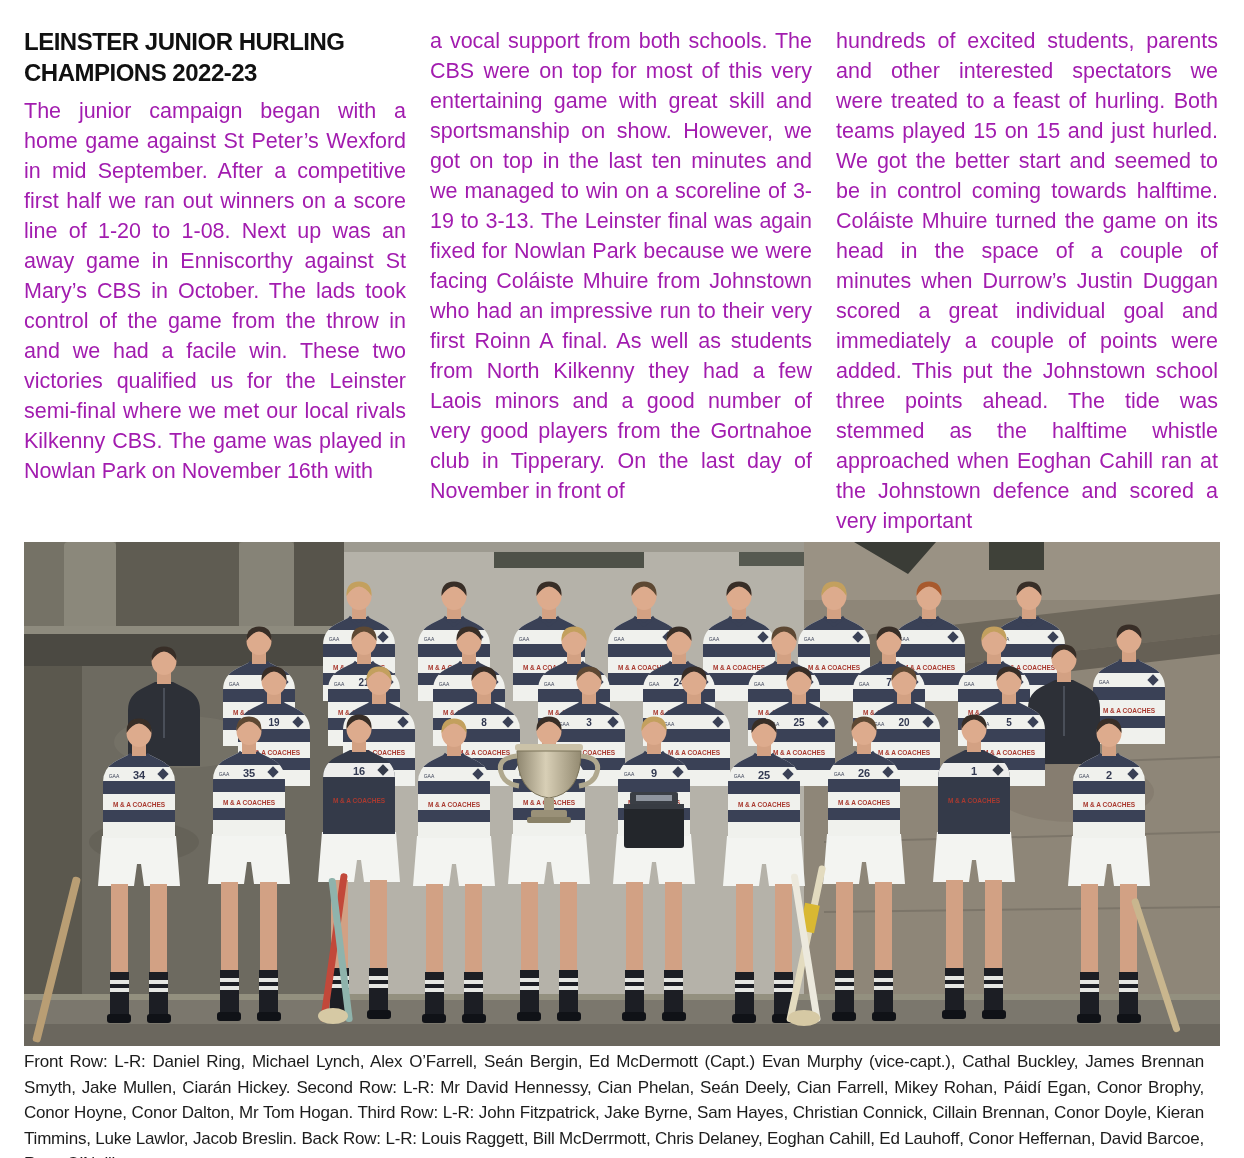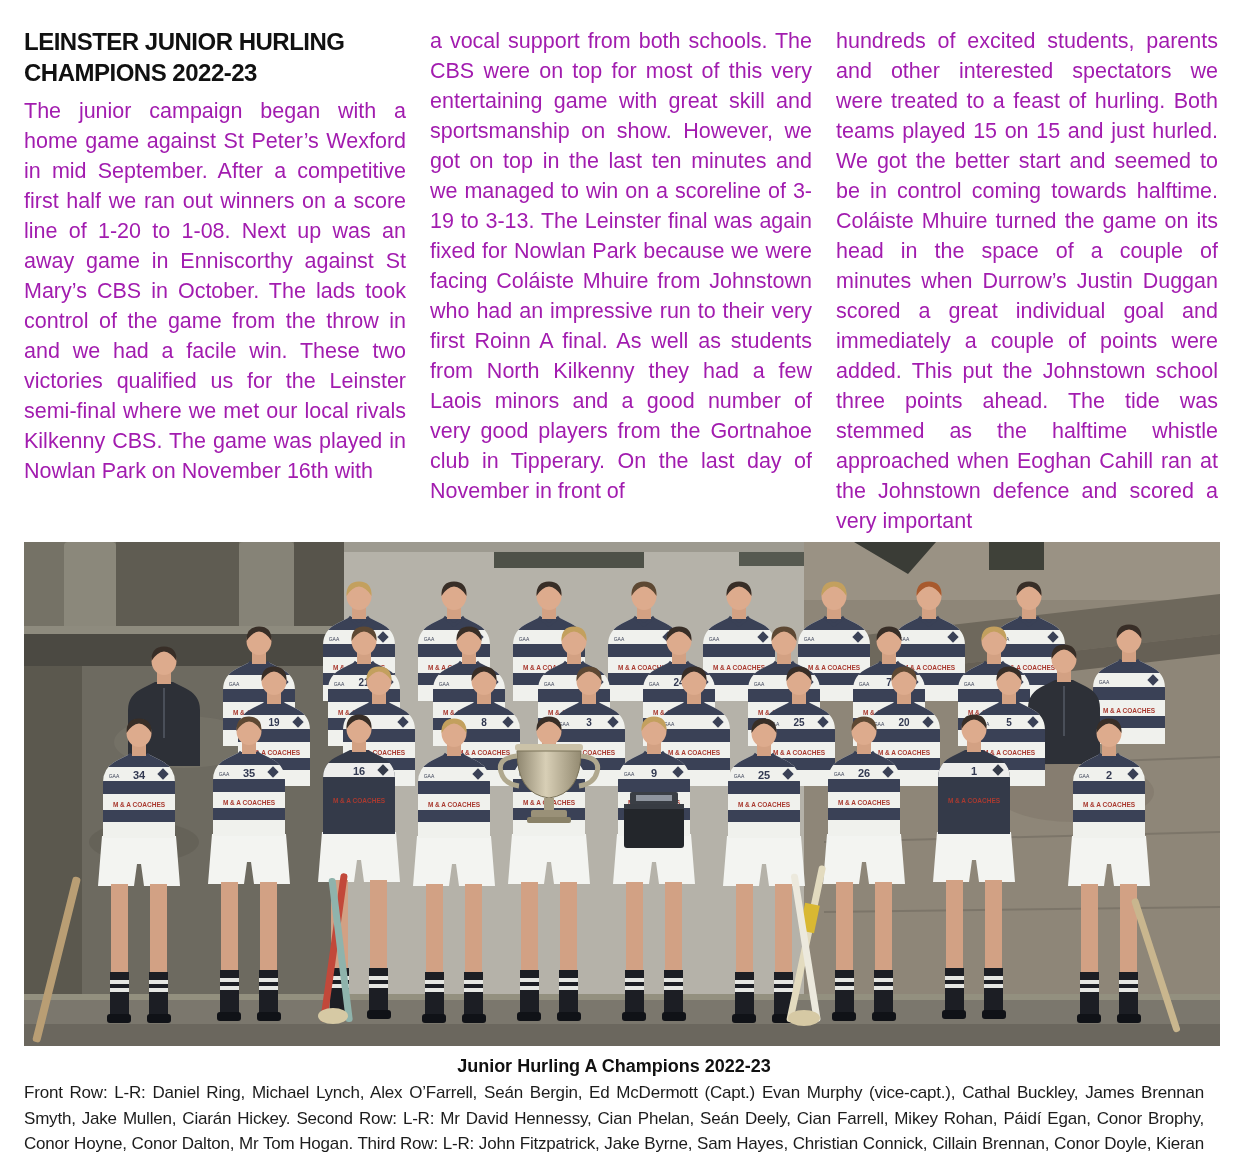--- a/index.html
+++ b/index.html
@@ -316,18 +316,17 @@
         <ellipse cx="309" cy="474" rx="15" ry="8" fill="#d6c9a4"></ellipse>
         <rect x="762" y="320" width="7" height="160" rx="3" fill="#e3dbbf" transform="rotate(12 765 480)"></rect>
         <rect x="756" y="360" width="15" height="28" fill="#d9b832" transform="rotate(12 765 480)"></rect>
         <rect x="790" y="330" width="7" height="150" rx="3" fill="#ece9dd" transform="rotate(-9 793 480)"></rect>
         <ellipse cx="780" cy="476" rx="16" ry="8" fill="#d6c9a4"></ellipse>
         <rect x="1150" y="350" width="7" height="140" rx="3" fill="#c9b68e" transform="rotate(-18 1153 490)"></rect>
       </g>
     </svg>
 
     <figcaption>
-      <div class="cap-title">Junior Hurling A Champions 2022-23</div>
       <div class="cap-body">Front Row: L-R: Daniel Ring, Michael Lynch, Alex O’Farrell, Seán Bergin, Ed McDermott (Capt.) Evan Murphy (vice-capt.), Cathal Buckley, James Brennan Smyth, Jake Mullen, Ciarán Hickey. Second Row: L-R: Mr David Hennessy, Cian Phelan, Seán Deely, Cian Farrell, Mikey Rohan, Páidí Egan, Conor Brophy, Conor Hoyne, Conor Dalton, Mr Tom Hogan. Third Row: L-R: John Fitzpatrick, Jake Byrne, Sam Hayes, Christian Connick, Cillain Brennan, Conor Doyle, Kieran Timmins, Luke Lawlor, Jacob Breslin. Back Row: L-R: Louis Raggett, Bill McDerrmott, Chris Delaney, Eoghan Cahill, Ed Lauhoff, Conor Heffernan, David Barcoe, Ross O’Neill.</div>
     </figcaption>
   </figure>
 
 </div>
 
 </body></html>

